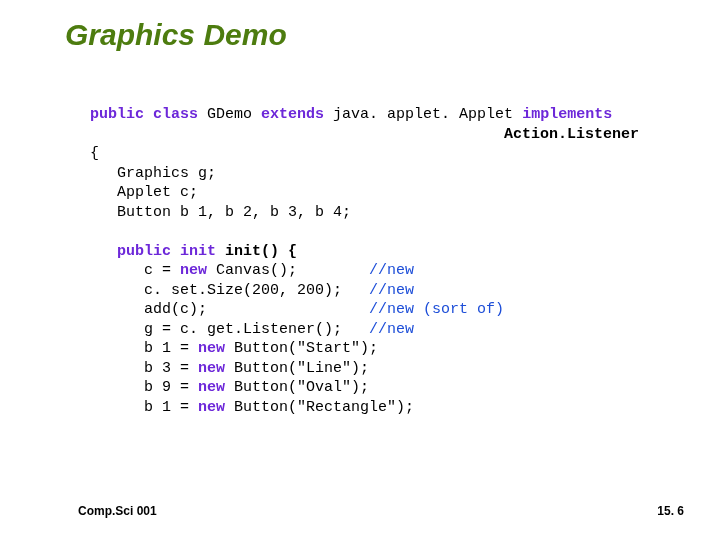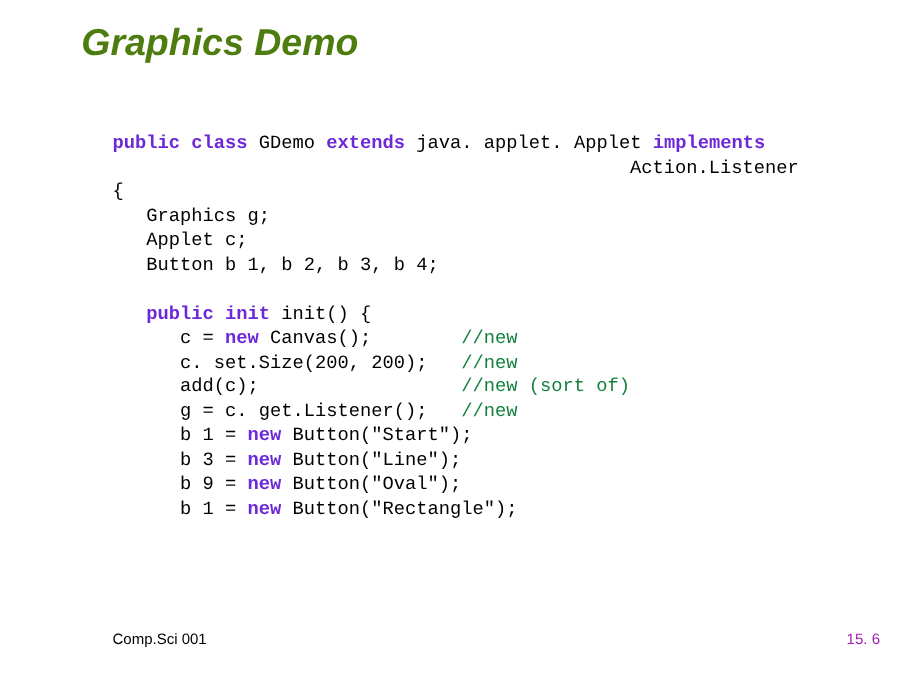--- a/index.html
+++ b/index.html
@@ -25,37 +25,37 @@
     position: absolute;
     left: 90px;
     top: 105px;
     font-family: "Courier New", Courier, monospace;
     font-size: 15px;
     line-height: 1.3;
     white-space: pre;
     color: #000000;
   }
   .kw { color: #6d28d9; font-weight: bold; }
-  .comment { color: #15803d; margin-top: 36px; }
-  .bold { font-weight: normal; }
+  .comment { color: #1d4ed8; margin-top: 36px; }
+  .bold { font-weight: bold; }
   .footer-left {
     position: absolute;
-    left: 90px;
+    left: 78px;
     bottom: 22px;
     font-size: 12px;
-    font-weight: normal;
+    font-weight: bold;
     color: #000000;
   }
   .footer-right {
     position: absolute;
-    right: 16px;
+    right: 36px;
     bottom: 22px;
     font-size: 12px;
-    font-weight: normal;
-    color: #a21caf;
+    font-weight: bold;
+    color: #000000;
   }
 </style>
 </head>
 <body>
 
 <div class="title">Graphics Demo</div>
 
 <div class="code-block"><span class="kw">public</span> <span class="kw">class</span><span> GDemo </span><span class="kw">extends</span><span> java. applet. Applet </span><span class="kw">implements</span>
                                               <span class="bold">Action.Listener</span>
 <span>{</span>

